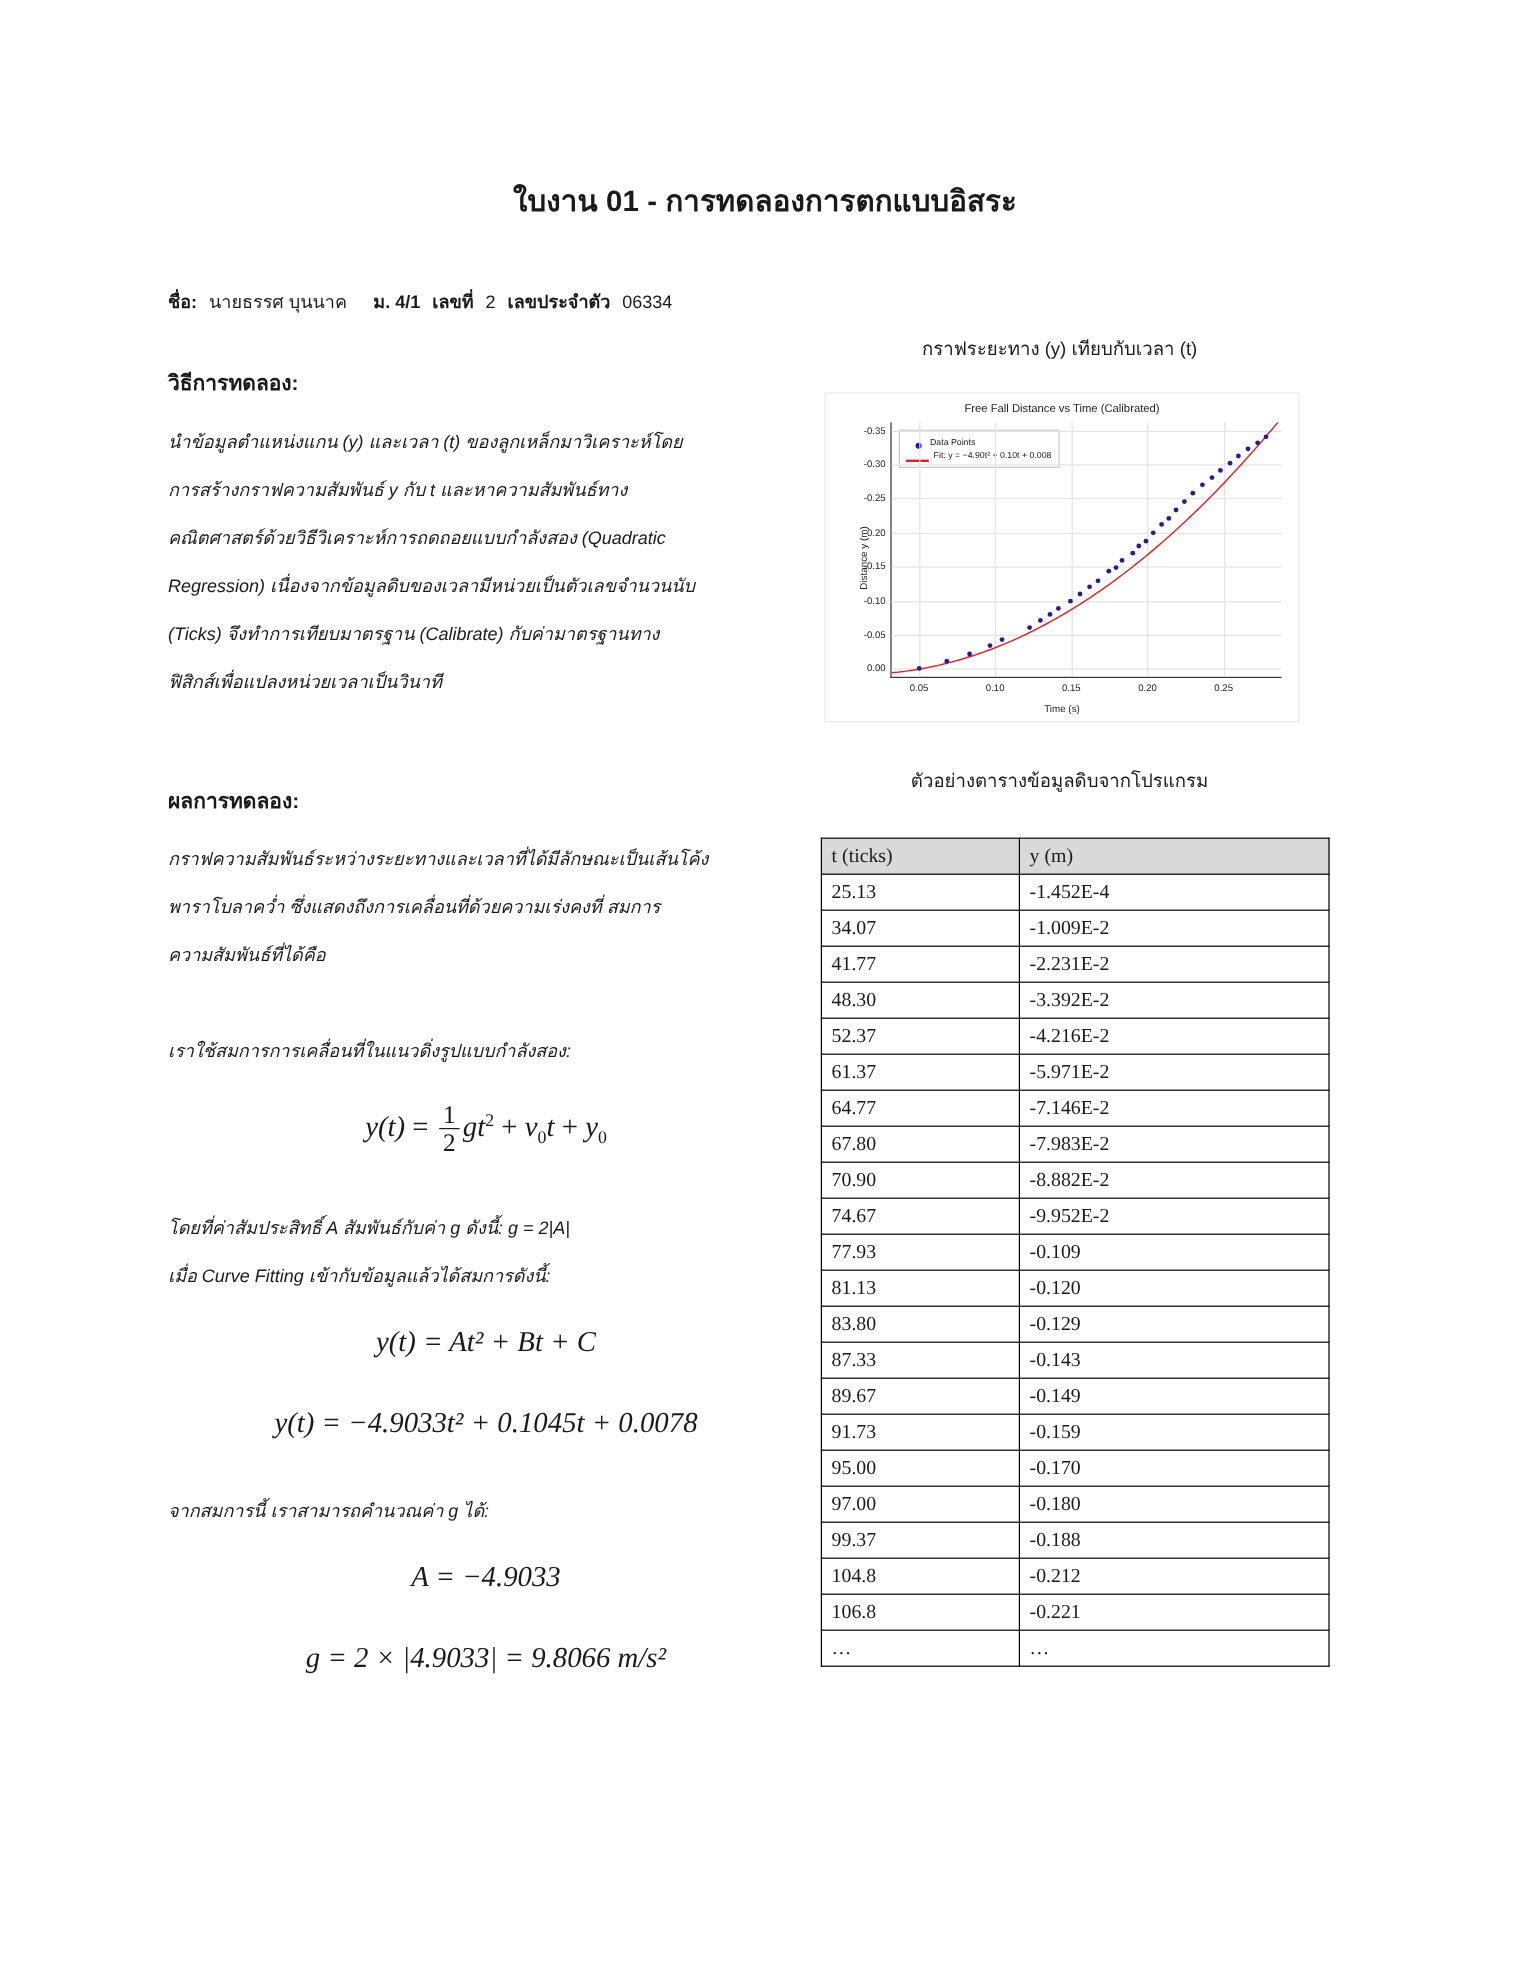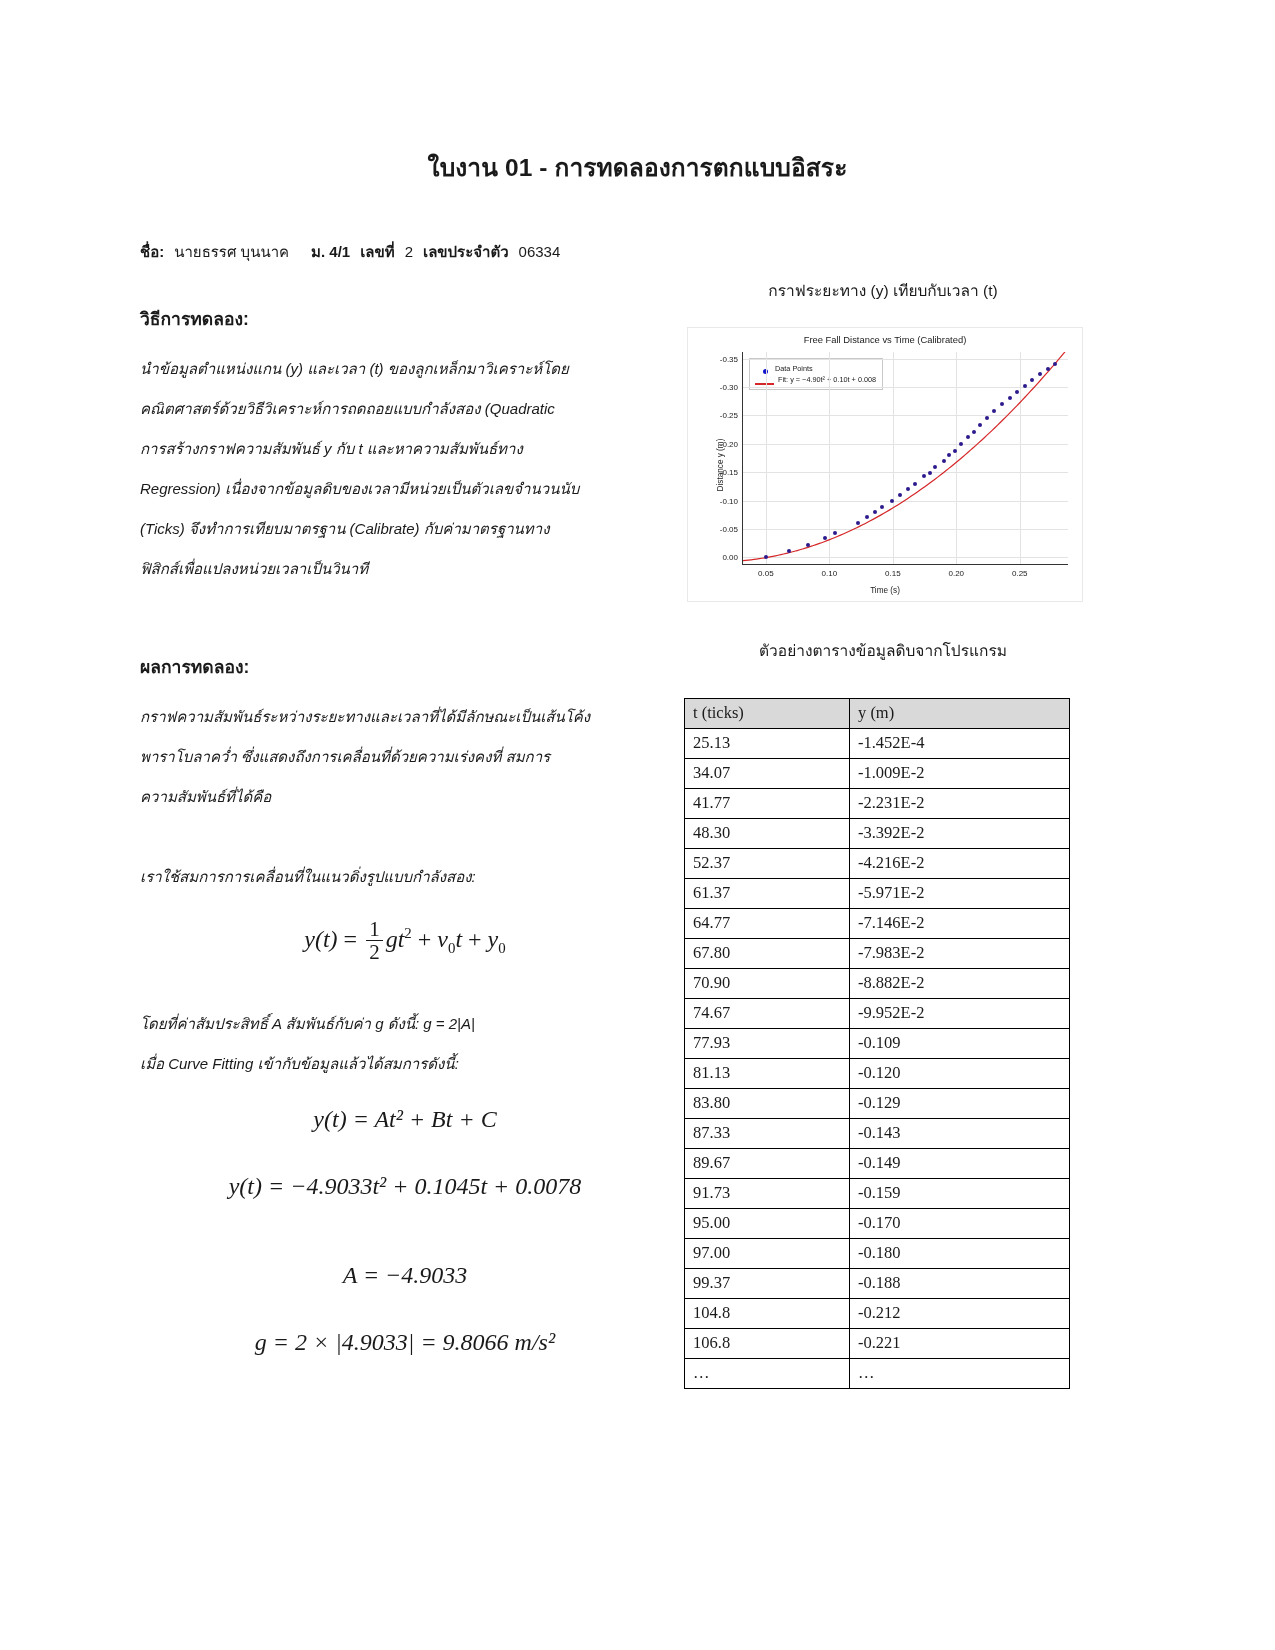--- a/index.html
+++ b/index.html
@@ -209,21 +209,21 @@
 
   
   .tbl-wrap {
     position: absolute;
     left: 684px;
     top: 698px;
     width: 386px;
   }
   table.data {
     border-collapse: collapse;
-    width: 386px;
+    width: 424px;
     font-family: "Liberation Serif", serif;
     font-size: 16.5px;
   }
   table.data th, table.data td {
     border: 1px solid #000;
     padding: 4px 8px 5px 8px;
     text-align: left;
     height: 20px;
     line-height: 20px;
   }
@@ -242,22 +242,22 @@
 
   <div class="name-line">
     <span class="b">ชื่อ:</span><span class="sp"></span><span class="n">นายธรรศ บุนนาค</span><span class="sp-wide"></span><span class="b">ม. 4/1</span><span class="sp"></span><span class="b">เลขที่</span><span class="sp"></span><span class="n">2</span><span class="sp"></span><span class="b">เลขประจำตัว</span><span class="sp"></span><span class="n">06334</span>
   </div>
 
   <div class="left-col">
 
     <div class="sec-head">วิธีการทดลอง:</div>
 
     <p class="para">นำข้อมูลตำแหน่งแกน (y) และเวลา (t) ของลูกเหล็กมาวิเคราะห์โดย</p>
+    <p class="para">การสร้างกราฟความสัมพันธ์ y กับ t และหาความสัมพันธ์ทาง</p>
     <p class="para">คณิตศาสตร์ด้วยวิธีวิเคราะห์การถดถอยแบบกำลังสอง (Quadratic</p>
-    <p class="para">การสร้างกราฟความสัมพันธ์ y กับ t และหาความสัมพันธ์ทาง</p>
     <p class="para">Regression) เนื่องจากข้อมูลดิบของเวลามีหน่วยเป็นตัวเลขจำนวนนับ</p>
     <p class="para">(Ticks) จึงทำการเทียบมาตรฐาน (Calibrate) กับค่ามาตรฐานทาง</p>
     <p class="para">ฟิสิกส์เพื่อแปลงหน่วยเวลาเป็นวินาที</p>
 
     <div class="spacer-lg"></div>
 
     <div class="sec-head">ผลการทดลอง:</div>
 
     <p class="para">กราฟความสัมพันธ์ระหว่างระยะทางและเวลาที่ได้มีลักษณะเป็นเส้นโค้ง</p>
     <p class="para">พาราโบลาคว่ำ ซึ่งแสดงถึงการเคลื่อนที่ด้วยความเร่งคงที่ สมการ</p>
@@ -290,20 +290,21 @@
     <div class="spacer-sm"></div>
 
     <div class="math">y(t) = At² + Bt + C</div>
 
     <div class="spacer-md"></div>
 
     <div class="math">y(t) = −4.9033t² + 0.1045t + 0.0078</div>
 
     <div class="spacer-md"></div>
 
+    <p class="para">จากสมการนี้ เราสามารถคำนวณค่า g ได้:</p>
 
     <div class="spacer-sm"></div>
 
     <div class="math">A  =  −4.9033</div>
 
     <div class="spacer-md"></div>
 
     <div class="math">g = 2 × |4.9033| = 9.8066 m/s²</div>
 
   </div>

